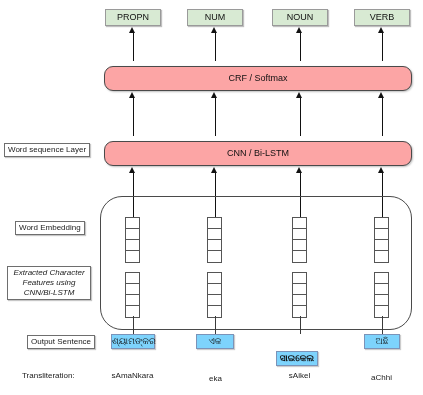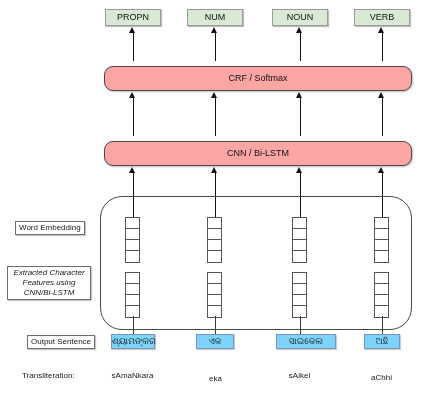--- a/index.html
+++ b/index.html
@@ -122,20 +122,21 @@
     border-bottom:6px solid #111;
   }
 </style>
 </head>
 <body>
 
 <div id="stage">
 
 
 
+  <div class="side-label" style="left:4px;top:143px;">Word sequence Layer</div>
 
   <div class="side-label" style="left:15px;top:221px;">Word Embedding</div>
 
   <div class="side-label multi" style="left:7px;top:266px;width:84px;">Extracted Character Features using CNN/Bi-LSTM</div>
 
   <div class="side-label" style="left:27px;top:335px;">Output Sentence</div>
 
   <div class="plain-label" style="left:22px;top:371px;">Transliteration:</div>
 
   <div class="tag-box" style="left:187px;top:9px;">NUM</div>
@@ -226,21 +227,21 @@
     <div class="cell"></div>
   </div>
 
   <div class="vline" style="left:132.5px;top:316px;height:18px;"></div>
   <div class="vline" style="left:214.5px;top:316px;height:18px;"></div>
   <div class="vline" style="left:299.5px;top:316px;height:18px;"></div>
   <div class="vline" style="left:381.5px;top:316px;height:18px;"></div>
 
   <div class="word-box" style="left:111px;top:334px;width:44px;">ଶ୍ୟାମଙ୍କର</div>
   <div class="word-box" style="left:196px;top:334px;width:38px;">ଏକ</div>
-  <div class="word-box" style="left:276px;top:334px;width:60px;">ସାଇକେଲ</div>
+  <div class="word-box" style="left:276px;top:351px;width:42px;font-weight:bold;">ସାଇକେଲ</div>
   <div class="word-box" style="left:364px;top:334px;width:36px;">ଅଛି</div>
 
   <div class="translit" style="left:92px;top:371px;width:81px;">sAmaNkara</div>
   <div class="translit" style="left:175px;top:374px;width:81px;">eka</div>
   <div class="translit" style="left:259px;top:371px;width:81px;">sAikel</div>
   <div class="translit" style="left:341px;top:373px;width:81px;">aChhi</div>
 
 </div>
 
 </body></html>

